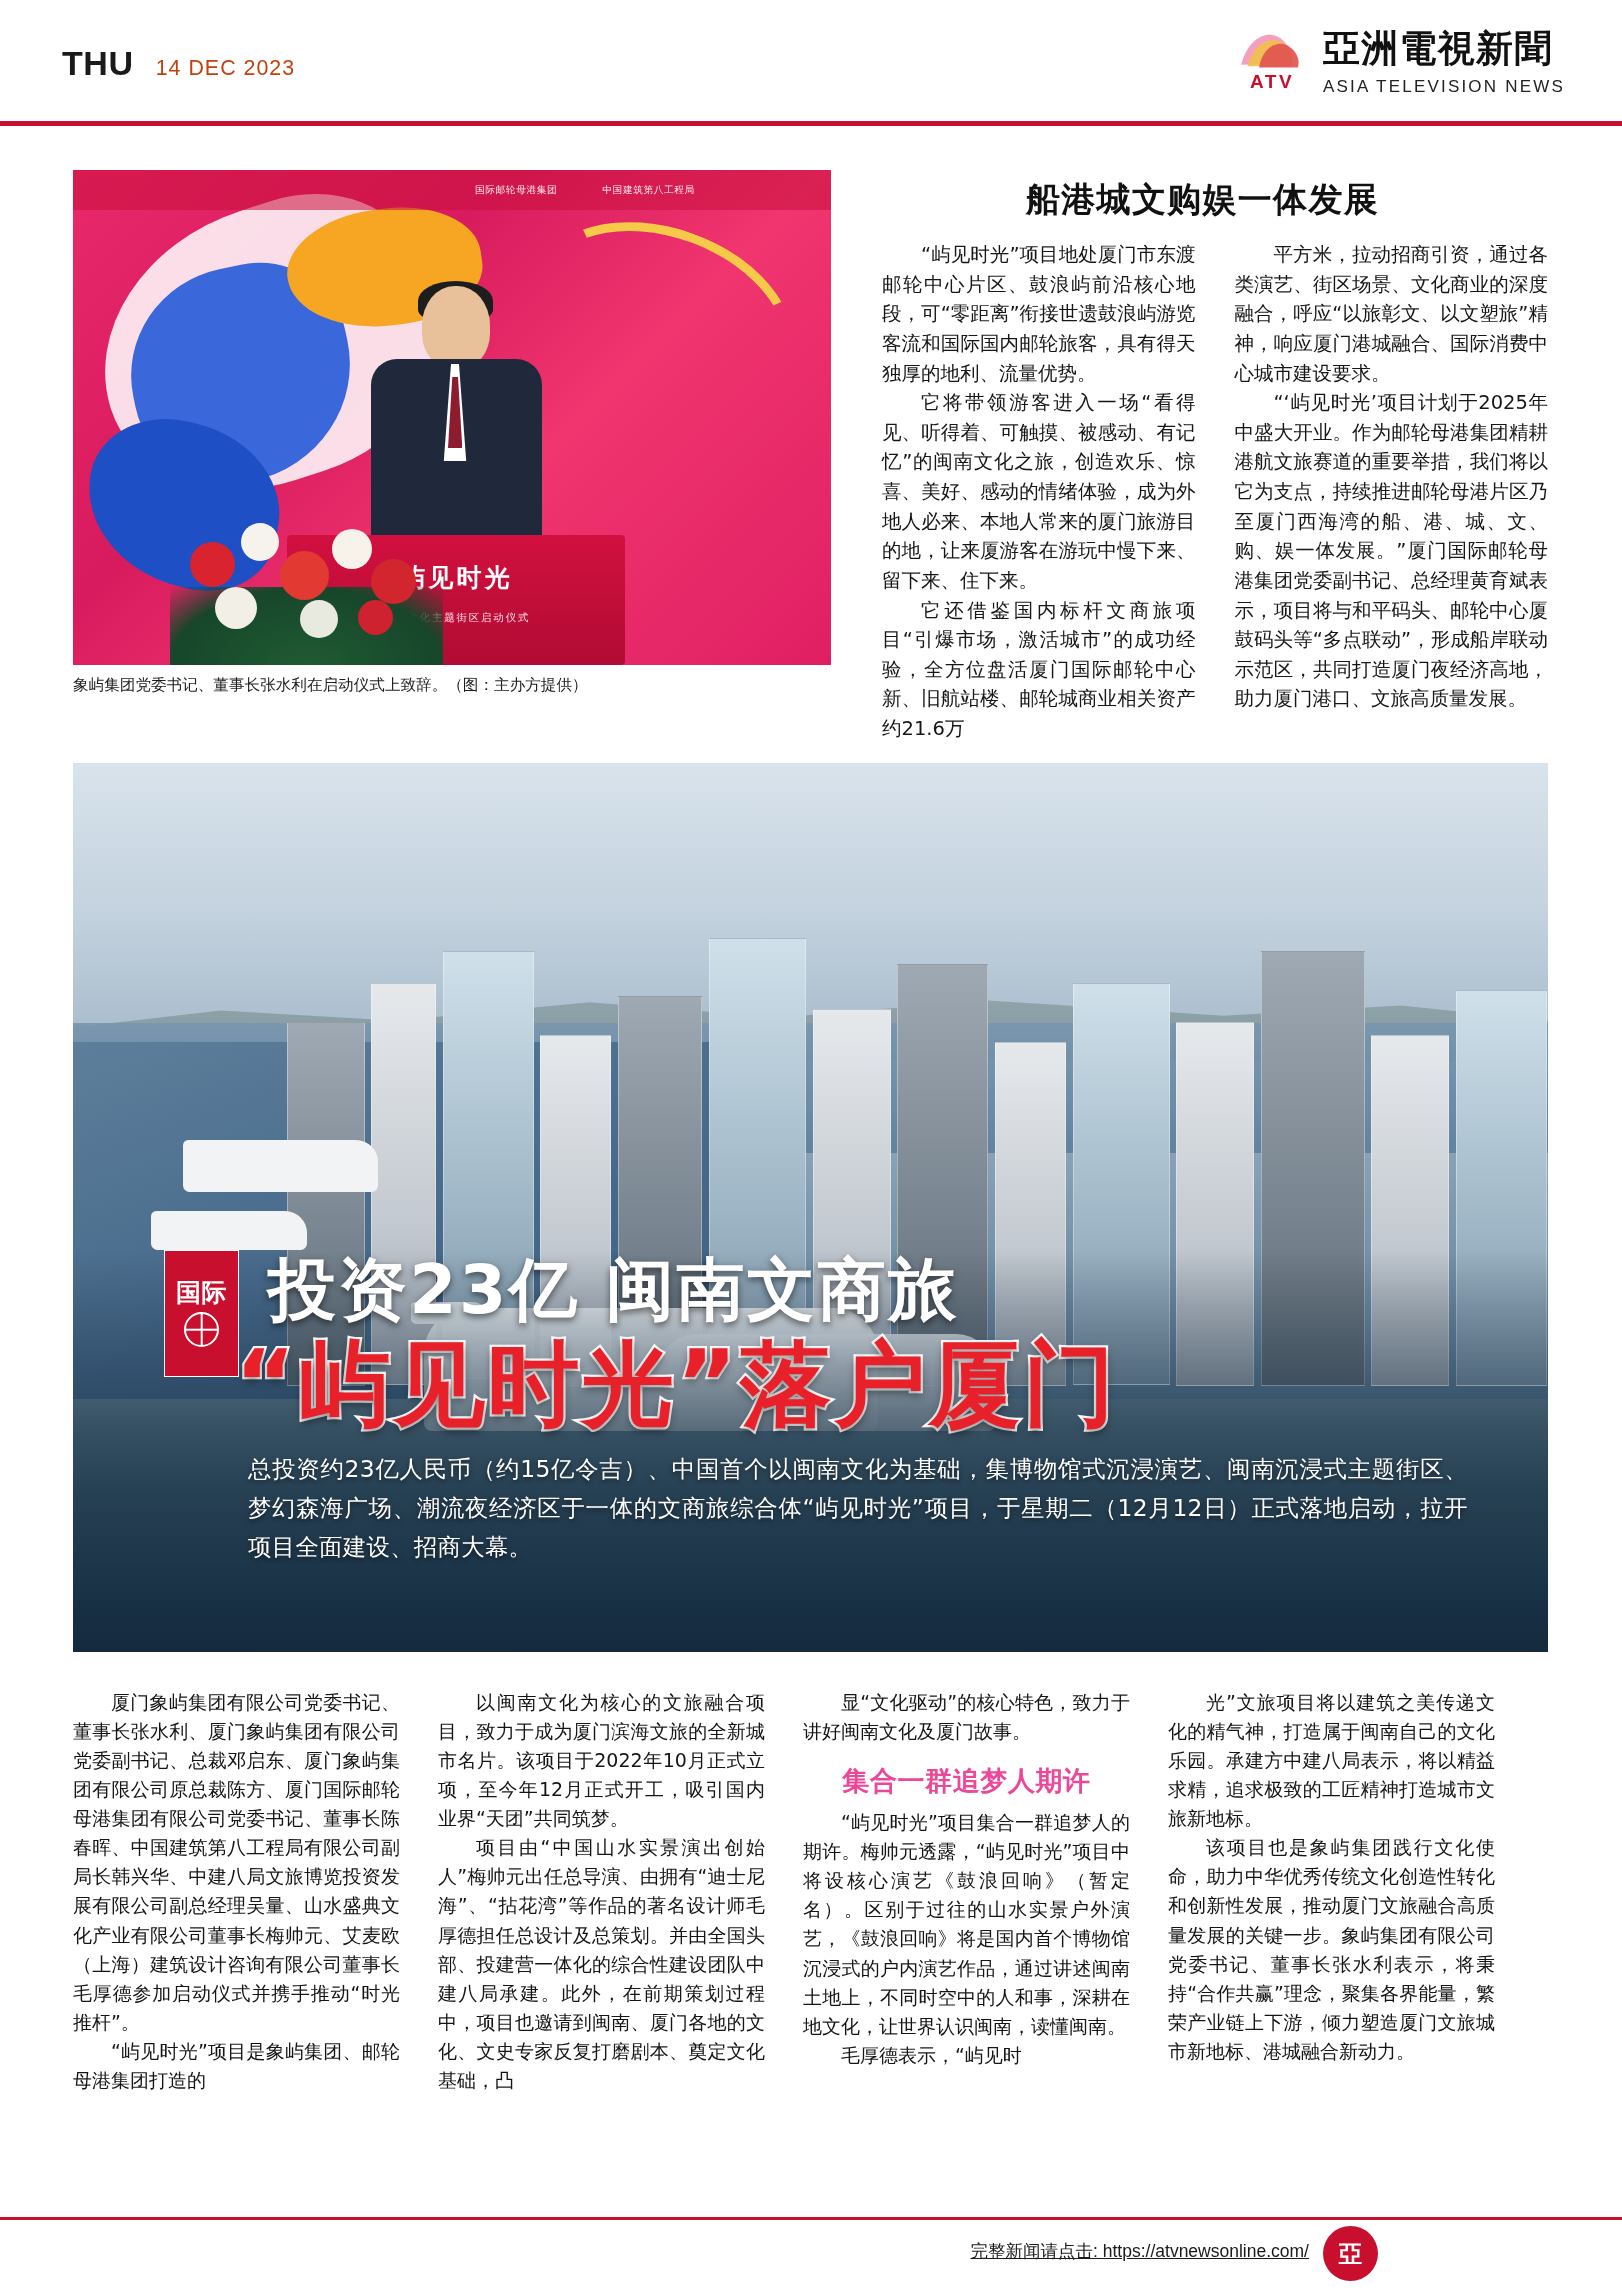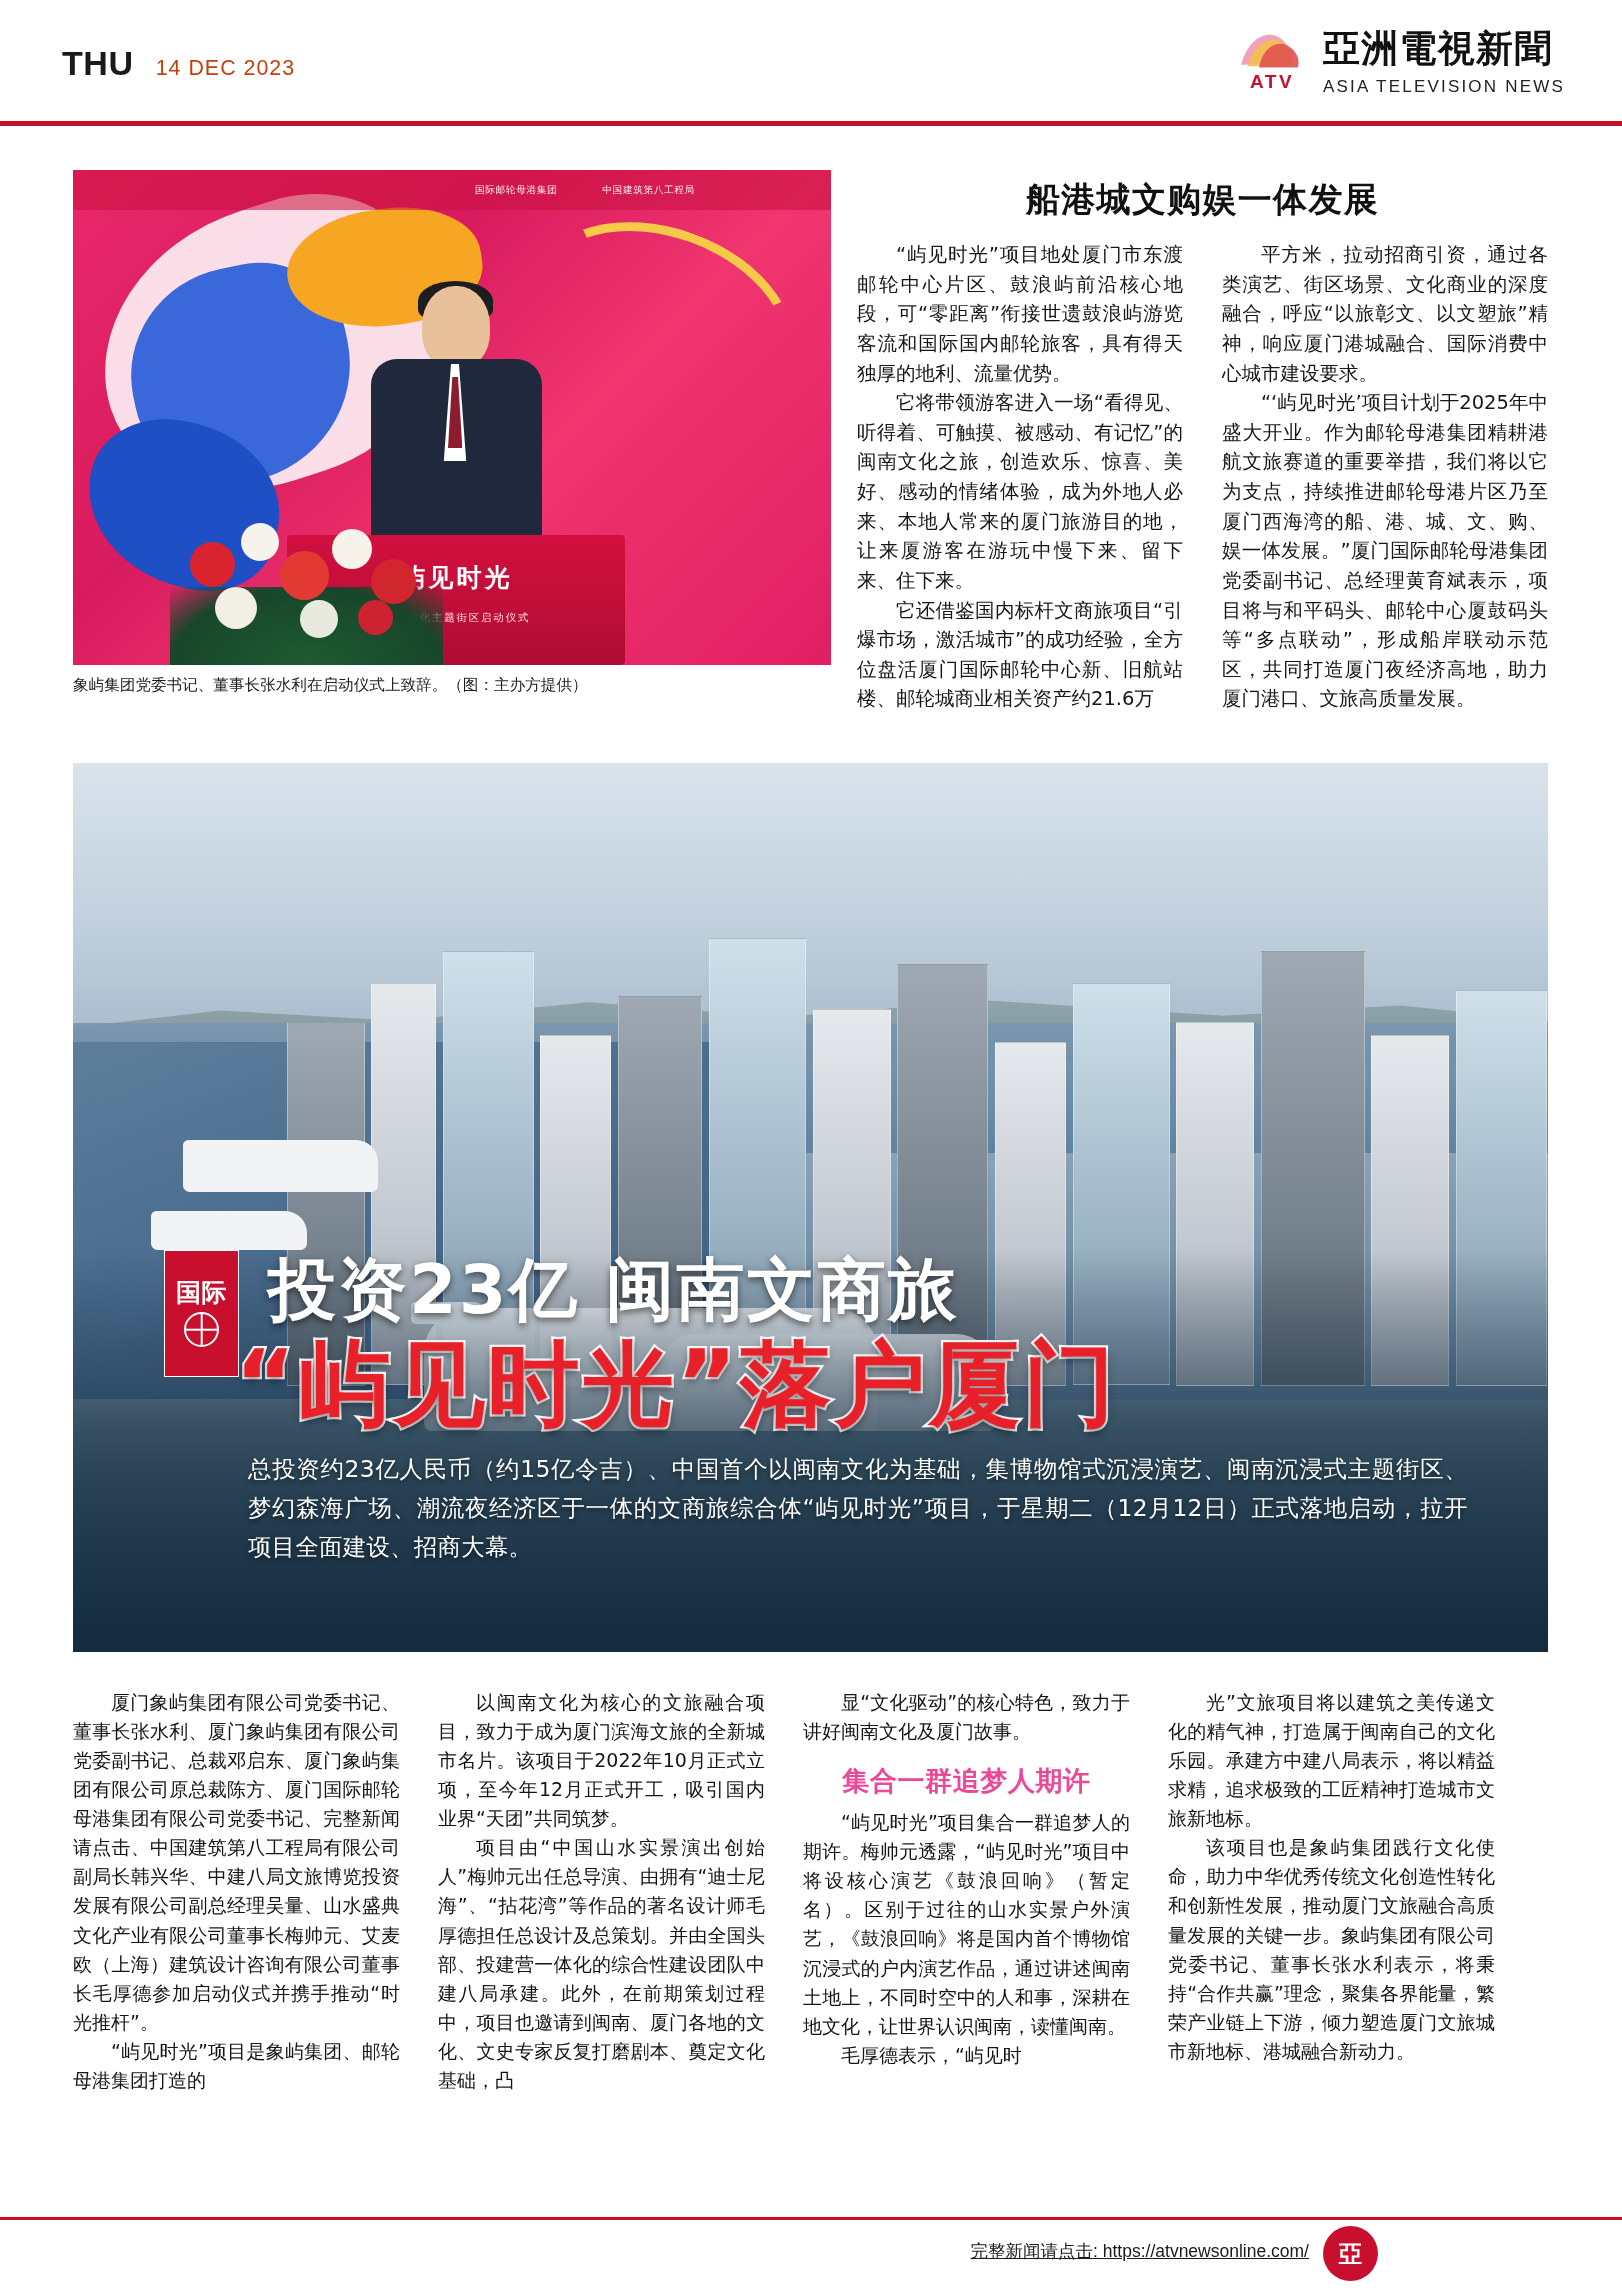--- a/index.html
+++ b/index.html
@@ -215,20 +215,21 @@
     font-size: 34px;
     font-weight: bold;
     color: #111111;
     letter-spacing: 1.3px;
     text-align: center;
     margin-bottom: 17px;
   }
   .tr-cols {
     display: flex;
     gap: 39px;
+    margin-left: 25px;
   }
   .tr-col {
     width: 327px;
     font-size: 19.5px;
     line-height: 1.52;
     color: #161616;
     text-align: justify;
   }
   .tr-col p { margin: 0 0 0 0; text-indent: 2em; }
 
@@ -522,21 +523,21 @@
     <div class="hl-badge-globe"></div>
   </div>
 
   <div class="hl-line1">投资23亿 闽南文商旅</div>
   <div class="hl-line2">“屿见时光”落户厦门</div>
   <div class="hl-standfirst">总投资约23亿人民币（约15亿令吉）、中国首个以闽南文化为基础，集博物馆式沉浸演艺、闽南沉浸式主题街区、梦幻森海广场、潮流夜经济区于一体的文商旅综合体“屿见时光”项目，于星期二（12月12日）正式落地启动，拉开项目全面建设、招商大幕。</div>
 </div>
 
 <div class="bottom">
   <div class="bcol">
-    <p>厦门象屿集团有限公司党委书记、董事长张水利、厦门象屿集团有限公司党委副书记、总裁邓启东、厦门象屿集团有限公司原总裁陈方、厦门国际邮轮母港集团有限公司党委书记、完整新闻请点击、中国建筑第八工程局有限公司副局长韩兴华、中建八局文旅博览投资发展有限公司副总经理吴量、山水盛典文化产业有限公司董事长梅帅元、艾麦欧（上海）建筑设计咨询有限公司董事长毛厚德参加启动仪式并携手推动“时光推杆”。</p>
+    <p>厦门象屿集团有限公司党委书记、董事长张水利、厦门象屿集团有限公司党委副书记、总裁邓启东、厦门象屿集团有限公司原总裁陈方、厦门国际邮轮母港集团有限公司党委书记、董事长陈春晖、中国建筑第八工程局有限公司副局长韩兴华、中建八局文旅博览投资发展有限公司副总经理吴量、山水盛典文化产业有限公司董事长梅帅元、艾麦欧（上海）建筑设计咨询有限公司董事长毛厚德参加启动仪式并携手推动“时光推杆”。</p>
     <p>“屿见时光”项目是象屿集团、邮轮母港集团打造的</p>
   </div>
   <div class="bcol">
     <p>以闽南文化为核心的文旅融合项目，致力于成为厦门滨海文旅的全新城市名片。该项目于2022年10月正式立项，至今年12月正式开工，吸引国内业界“天团”共同筑梦。</p>
     <p>项目由“中国山水实景演出创始人”梅帅元出任总导演、由拥有“迪士尼海”、“拈花湾”等作品的著名设计师毛厚德担任总设计及总策划。并由全国头部、投建营一体化的综合性建设团队中建八局承建。此外，在前期策划过程中，项目也邀请到闽南、厦门各地的文化、文史专家反复打磨剧本、奠定文化基础，凸</p>
   </div>
   <div class="bcol">
     <p>显“文化驱动”的核心特色，致力于讲好闽南文化及厦门故事。</p>
     <h3>集合一群追梦人期许</h3>
     <p>“屿见时光”项目集合一群追梦人的期许。梅帅元透露，“屿见时光”项目中将设核心演艺《鼓浪回响》（暂定名）。区别于过往的山水实景户外演艺，《鼓浪回响》将是国内首个博物馆沉浸式的户内演艺作品，通过讲述闽南土地上，不同时空中的人和事，深耕在地文化，让世界认识闽南，读懂闽南。</p>

